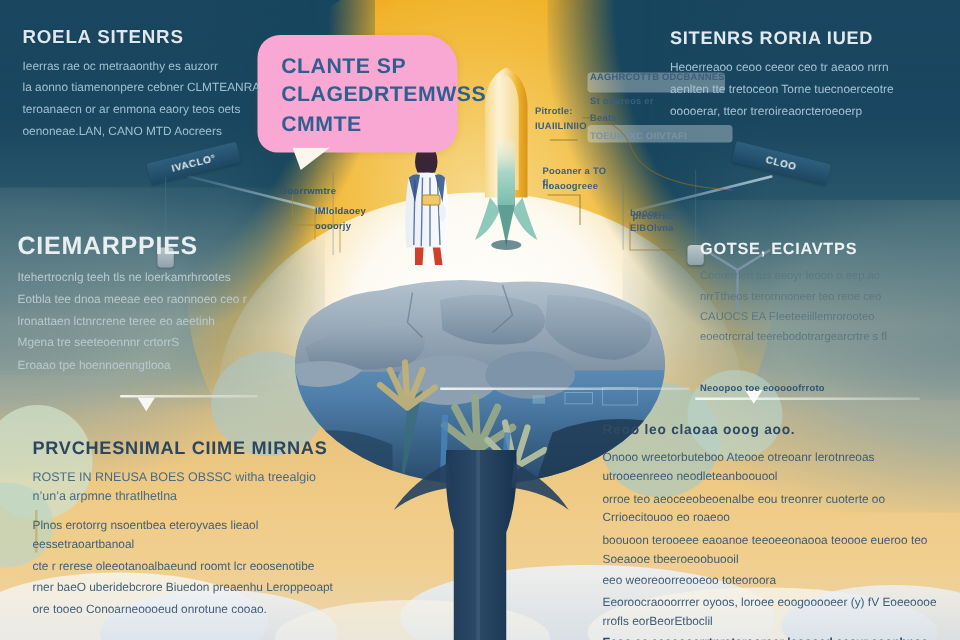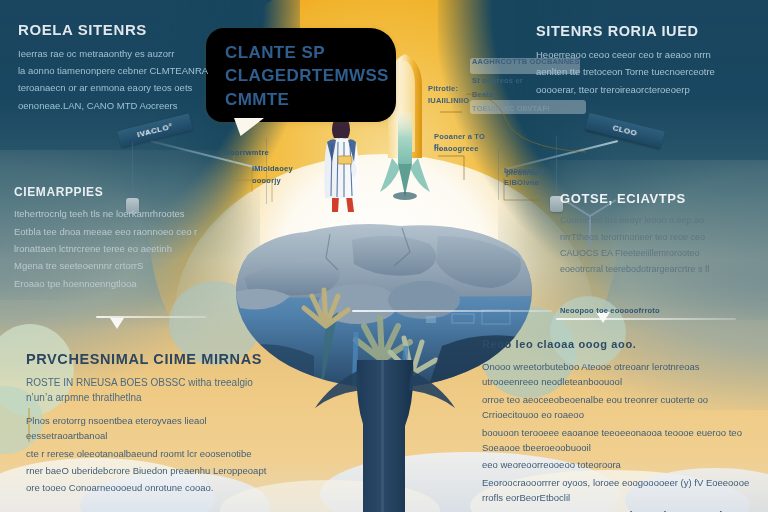--- a/index.html
+++ b/index.html
@@ -91,21 +91,21 @@
     filter:blur(.35px);
   }
   .blk-body p{margin:0 0 2px 0;filter:blur(.45px);}
 
   
   .tl{left:18px;top:22px;width:210px;}
   .tl .blk-title{font-size:15px;color:#dfe8ee;text-shadow:0 0 1px rgba(0,0,0,.4);}
   .tl .blk-body{font-size:9.5px;line-height:1.62;color:#9fc0d2;}
 
   .ml{left:14px;top:186px;width:225px;}
-  .ml .blk-title{font-size:12px;color:#e9eef1;}
+  .ml .blk-title{font-size:20px;color:#e9eef1;}
   .ml .blk-body{font-size:9.5px;line-height:1.62;color:#b9c9cf;}
 
   .bl{left:26px;top:352px;width:250px;}
   .bl .blk-title{font-size:14.5px;color:#2c4660;}
   .bl .sub{font-size:10px;color:#4a6b84;line-height:1.5;margin-bottom:8px;filter:blur(.4px);}
   .bl .blk-body{font-size:9.5px;line-height:1.62;color:#41607a;}
 
   
   .tr{right:14px;top:24px;width:218px;text-align:left;}
   .tr .blk-title{font-size:14.5px;color:#e2eaef;}
@@ -115,22 +115,22 @@
   .mr .blk-title{font-size:13px;color:#eef2f4;}
   .mr .blk-body{font-size:9px;line-height:1.6;color:#5d7681;}
 
   .br{right:18px;top:338px;width:268px;}
   .br .blk-title{font-size:11px;color:#2f4a63;margin-bottom:9px;}
   .br .blk-body{font-size:9.5px;line-height:1.62;color:#3e5c78;}
   .br .blk-body .em{color:#2b4a66;font-weight:700;}
 
   
   .title-panel{
-    position:absolute;left:206px;top:28px;width:190px;height:94px;
-    background:#000000;
+    position:absolute;left:206px;top:28px;width:160px;height:94px;
+    background:#f9a8d4;
     border-radius:18px 26px 20px 16px;
     box-shadow:0 1px 6px rgba(120,80,10,.12);
   }
   .title-panel:after{
     content:"";position:absolute;left:28px;bottom:-14px;width:30px;height:18px;
     background:#fbf7ec;clip-path:polygon(0 0,100% 0,22% 100%);
   }
   .title-panel .t{
     position:absolute;left:19px;top:13px;right:10px;
     font-size:17px;font-weight:700;line-height:1.38;color:#2f5f8f;

